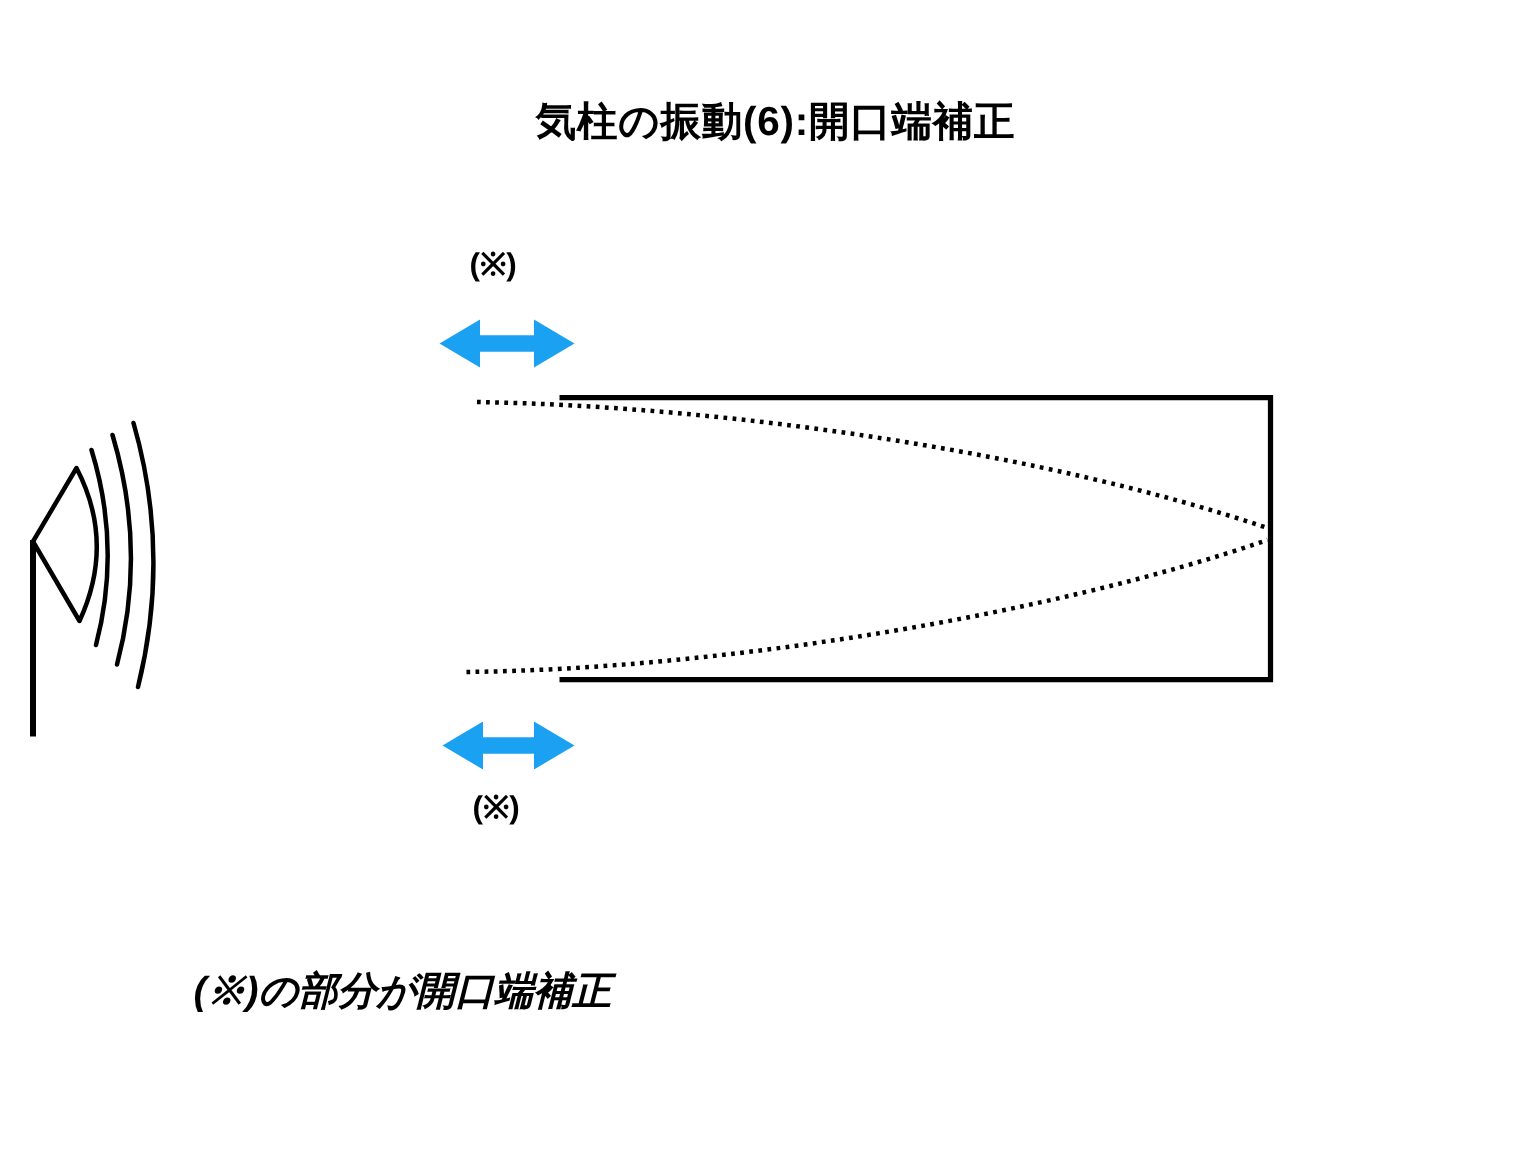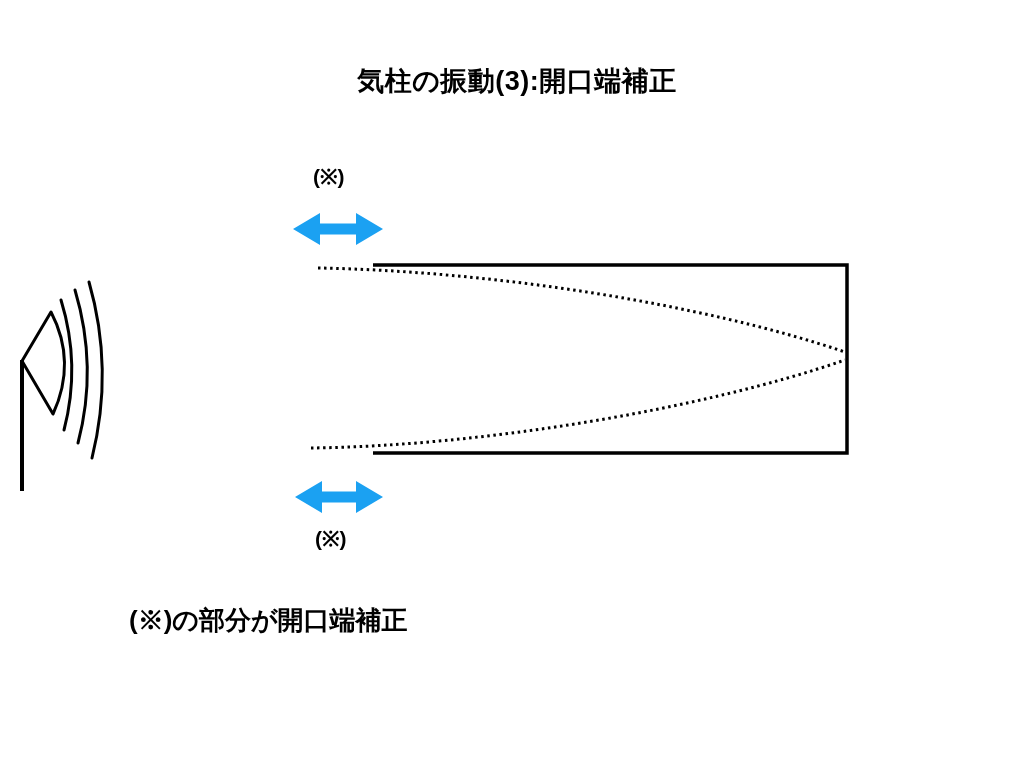--- a/index.html
+++ b/index.html
@@ -51,22 +51,23 @@
   .lbl-top {
     left: 313px;
     top: 165px;
   }
   .lbl-bottom {
     left: 315px;
     top: 527px;
   }
   .caption {
     left: 129px;
-    top: 606px;
+    top: 646px;
     font-size: 26px;
+    font-style: italic;
   }
 </style>
 </head>
 <body>
 
 <div class="stage">
 
   <svg class="canvas" width="1024" height="768" viewBox="0 0 1024 768" stroke="#000000">
 
     <g>
@@ -81,21 +82,21 @@
 
     <g>
       <path class="stroke dotted" d="M 318,268 C 490,271 700,303 845,352" stroke-width="3"></path>
       <path class="stroke dotted" d="M 311,448 C 480,446 700,410 845,360" stroke-width="3"></path>
     </g>
 
     <polygon stroke="none" points="293,229 320,213 320,223.5 356,223.5 356,213 383,229 356,245 356,234.5 320,234.5 320,245" fill="#1ba1f2"></polygon>
     <polygon stroke="none" points="295,497 322,481 322,491.5 356,491.5 356,481 383,497 356,513 356,502.5 322,502.5 322,513" fill="#1ba1f2"></polygon>
   </svg>
 
-  <div class="txt title">気柱の振動(3):開口端補正</div>
+  <div class="txt title">気柱の振動(6):開口端補正</div>
 
   <div class="txt lbl lbl-top">(※)</div>
 
   <div class="txt lbl lbl-bottom">(※)</div>
 
   <div class="txt caption">(※)の部分が開口端補正</div>
 
 </div>
 
 </body></html>

